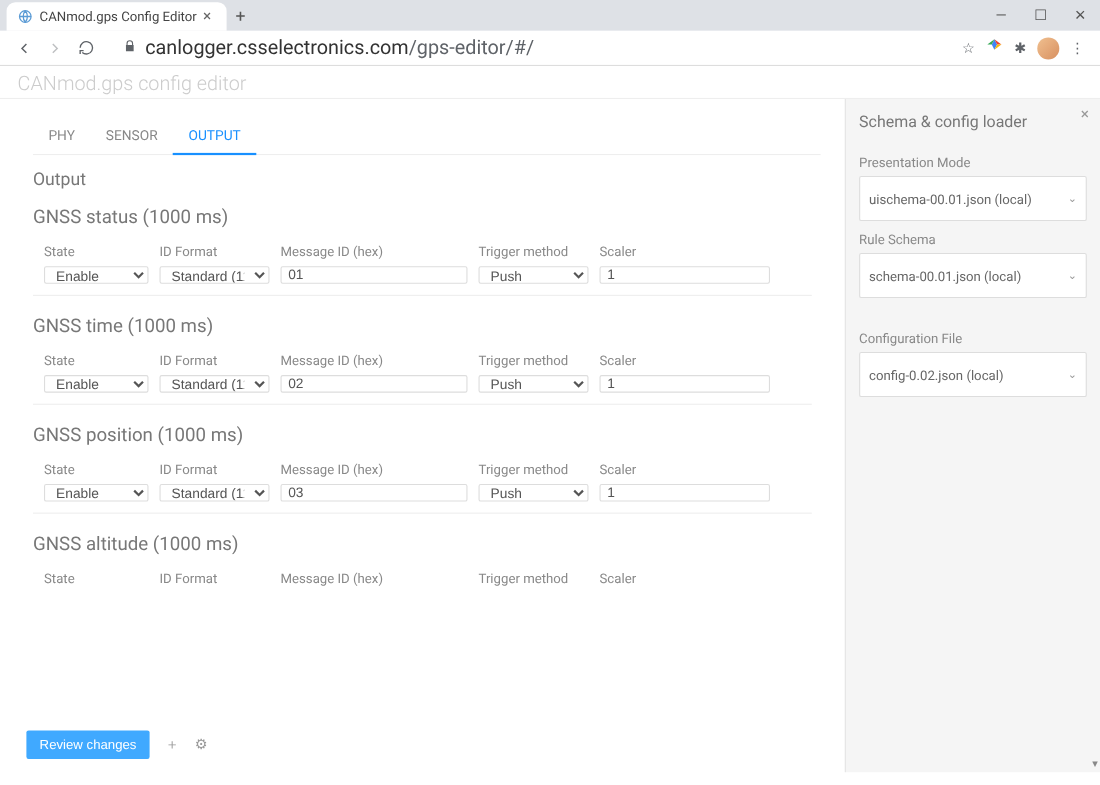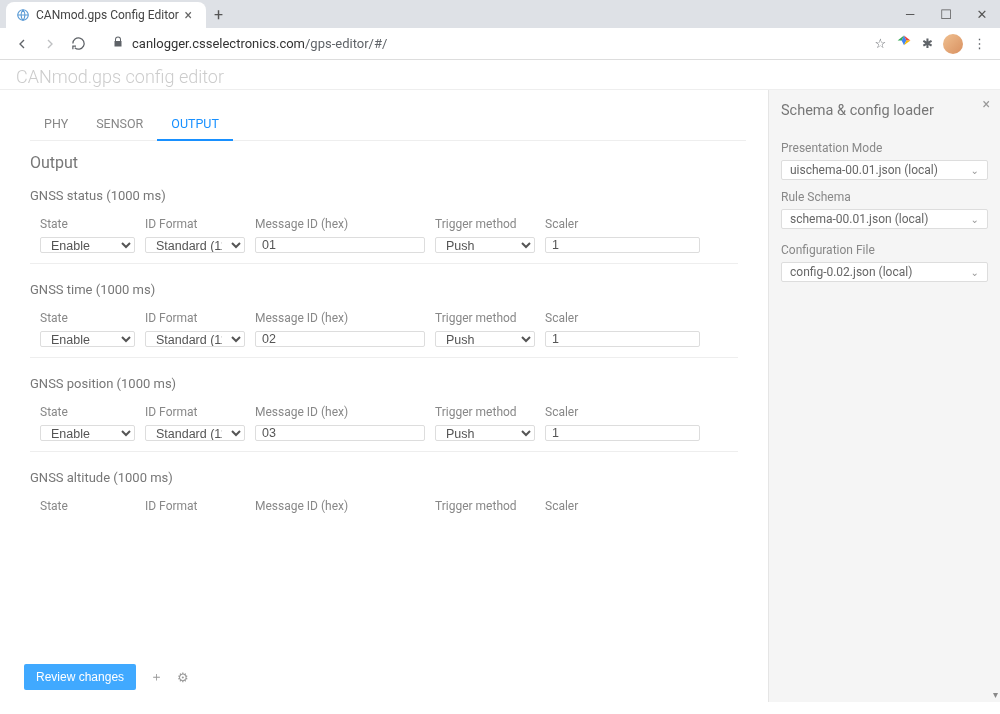--- a/index.html
+++ b/index.html
@@ -13,21 +13,21 @@
 .tab-close { font-size: 14px; color: #666; padding: 0 4px; cursor: pointer; }
 .new-tab { margin-left: 8px; font-size: 16px; color: #555; cursor: pointer; }
 .win-controls { margin-left: auto; display: flex; height: 28px; }
 .win-btn { width: 36px; display: flex; align-items: center; justify-content: center; color: #555; cursor: pointer; }
 
 .toolbar { background: #fff; height: 32px; display: flex; align-items: center; padding: 0 8px; border-bottom: 1px solid #ddd; }
 .nav-btn { width: 24px; height: 24px; display: flex; align-items: center; justify-content: center; color: #5f6368; cursor: pointer; margin: 0 2px; }
 .nav-btn.arrow-left svg, .nav-btn.arrow-right svg { width: 16px; height: 16px; }
 .addr { flex: 1; margin: 0 10px; display: flex; align-items: center; background: #fff; border-radius: 14px; height: 26px; padding: 0 10px; }
 .lock { color: #5f6368; margin-right: 8px; }
-.url { font-size: 13px; color: #5f6368; }
+.url { font-size: 18px; color: #5f6368; }
 .url .host { color: #333; }
 .toolbar-right { display: flex; align-items: center; gap: 10px; margin-right: 6px; }
 .star { color: #5f6368; }
 .avatar { width: 20px; height: 20px; border-radius: 50%; background: linear-gradient(135deg,#f0c090,#d89060); }
 .menu-dots { color: #5f6368; }
 
 
 .app-header { padding: 6px 16px 2px; border-bottom: 1px solid #eee; }
 .app-title { font-size: 18px; color: #ccc; font-weight: 300; }
 .app-sub { font-size: 10px; color: #ddd; }
@@ -41,41 +41,41 @@
 .tabs { display: flex; border-bottom: 1px solid #eee; margin-bottom: 12px; }
 .tab-item { padding: 8px 14px; font-size: 12.5px; color: #888; cursor: pointer; }
 .tab-item.active { color: #1890ff; border-bottom: 2px solid #1890ff; margin-bottom: -1px; }
 
 .page-title { font-size: 16px; color: #777; font-weight: 400; margin-bottom: 16px; }
 
 .scroll-area { flex: 1; overflow-y: auto; padding-right: 8px; }
 
 
 .section { margin-bottom: 18px; border-bottom: 1px solid #eee; padding-bottom: 10px; padding-right: 10px; }
-.section-title { font-size: 13px; color: #777; margin-bottom: 14px; }
+.section-title { font-size: 17px; color: #777; margin-bottom: 14px; }
 .fields { display: flex; gap: 10px; padding-left: 10px; }
 .field { display: flex; flex-direction: column; }
 .field label { font-size: 12px; color: #888; margin-bottom: 6px; }
 .field select, .field input { height: 16px; border: 1px solid #ddd; border-radius: 2px; padding: 0 6px; font-size: 12.5px; color: #555; background: #fff; }
 .f-state { width: 95px; }
 .f-idformat { width: 100px; }
 .f-msgid { width: 170px; }
 .f-trigger { width: 100px; }
 .f-scaler { width: 155px; }
 
 
 .action-bar { position: absolute; bottom: 12px; left: 24px; display: flex; align-items: center; gap: 14px; background: #fff; }
 .btn-primary { background: #40a9ff; color: #fff; border: none; padding: 6px 12px; font-size: 12px; border-radius: 2px; cursor: pointer; }
 .icon-btn { color: #999; cursor: pointer; }
 
 
 .side-title { font-size: 14.5px; color: #777; margin-bottom: 22px; display: flex; align-items: center; }
 .side-close { position: absolute; right: 10px; top: 6px; font-size: 14px; color: #999; cursor: pointer; }
 .side-label { font-size: 12px; color: #888; margin: 10px 0 5px; }
-.side-select { width: 100%; height: 20px; border: 1px solid #ddd; background: #fff; border-radius: 2px; display: flex; align-items: center; justify-content: space-between; padding: 0 8px; font-size: 12px; color: #666; cursor: pointer; }
+.side-select { width: 100%; height: 41px; border: 1px solid #ddd; background: #fff; border-radius: 2px; display: flex; align-items: center; justify-content: space-between; padding: 0 8px; font-size: 12px; color: #666; cursor: pointer; }
 .chev { color: #999; font-size: 10px; }
 .side-scroll { position: absolute; right: 2px; bottom: 2px; font-size: 10px; color: #888; }
 
 select { appearance: auto; }
 </style>
 </head>
 <body>
 
 <div class="browser-top">
   <div class="tab">
@@ -266,20 +266,20 @@
       <span>uischema-00.01.json (local)</span>
       <span class="chev">⌄</span>
     </div>
 
     <div class="side-label">Rule Schema</div>
     <div class="side-select">
       <span>schema-00.01.json (local)</span>
       <span class="chev">⌄</span>
     </div>
 
-    <div class="side-label" style="margin-top:14px">Configuration File</div>
+    <div class="side-label" style="margin-top:30px">Configuration File</div>
     <div class="side-select">
       <span>config-0.02.json (local)</span>
       <span class="chev">⌄</span>
     </div>
     <span class="side-scroll">▾</span>
   </div>
 </div>
 
 </body></html>

